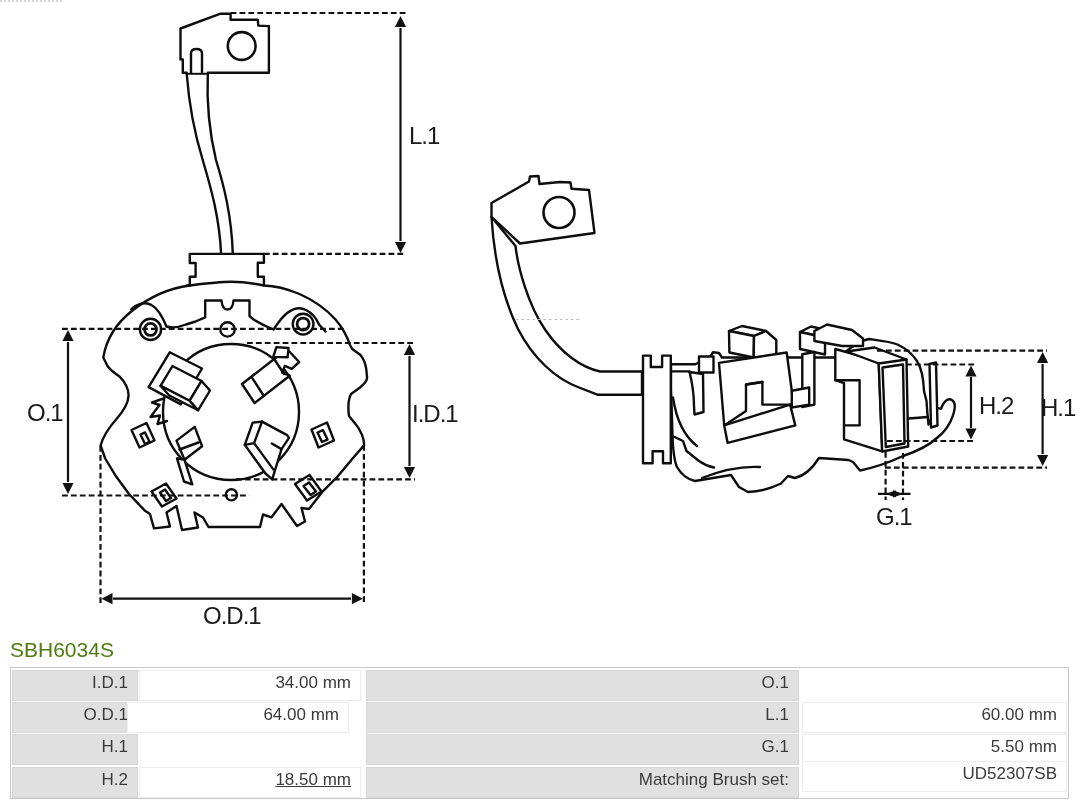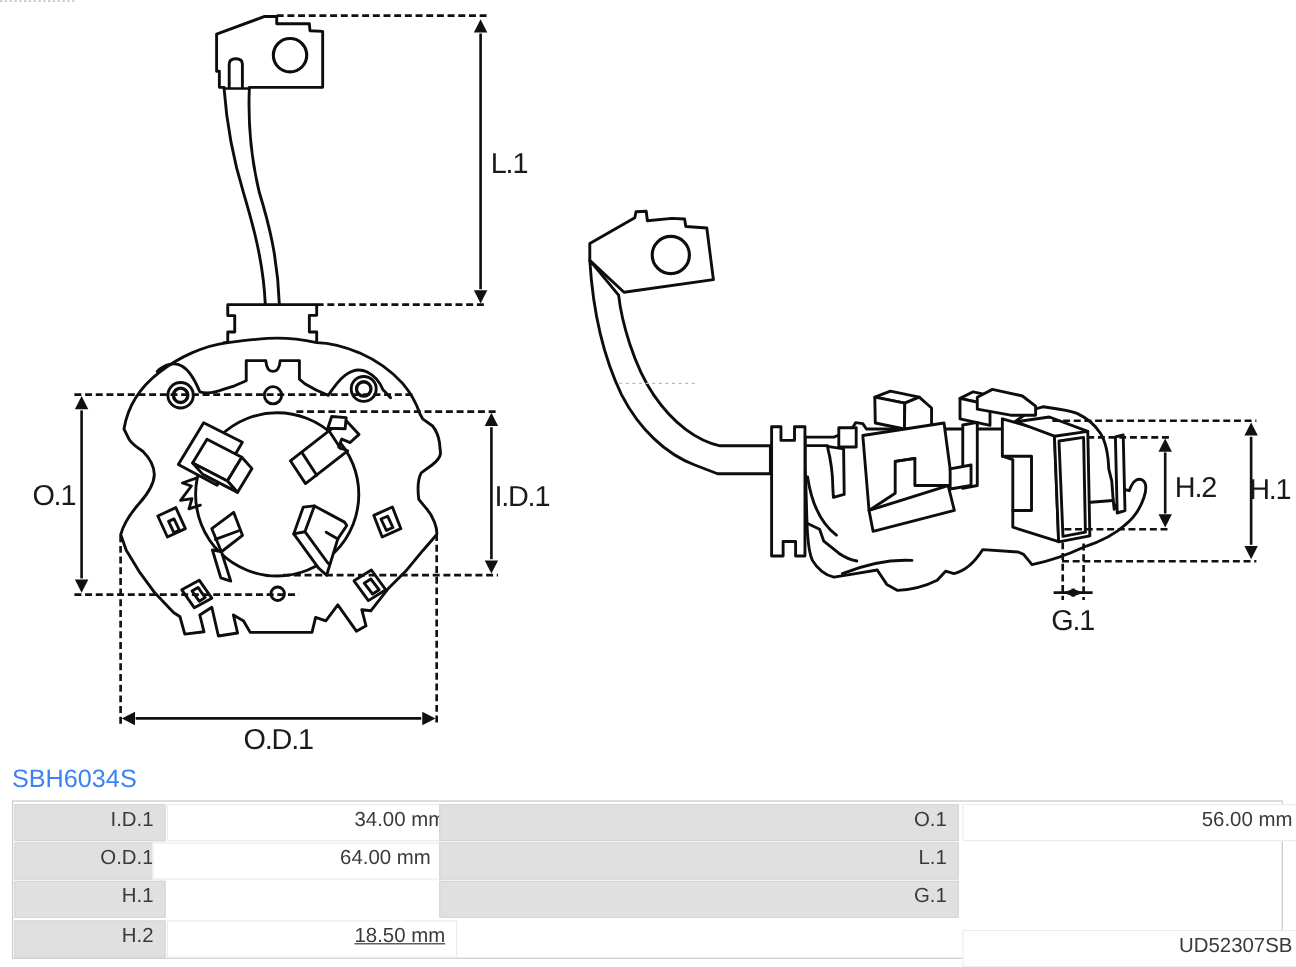--- a/index.html
+++ b/index.html
@@ -1,22 +1,22 @@
 <!DOCTYPE html>
 <html><head>
 <meta charset="utf-8">
 <style>
 html,body{margin:0;padding:0;background:#fff;}
 body{width:1080px;height:806px;position:relative;font-family:"Liberation Sans",sans-serif;overflow:hidden;}
 #art{position:absolute;left:0;top:0;}
-.pn{position:absolute;left:10px;top:638px;font-size:21px;color:#3b82f6;letter-spacing:0px;}
+.pn{position:absolute;left:10px;top:638px;font-size:21px;color:#4d7c0f;letter-spacing:0px;}
 #tbl{position:absolute;left:10px;top:667px;width:1057px;height:130px;border:1px solid #c9c9c9;background:#fff;}
 .cell{position:absolute;height:27px;font-size:17px;color:#3a3a3a;text-align:right;padding-right:9px;padding-top:2px;box-sizing:content-box;}
 .g{background:#e0e0e0;border:1px solid #d6d6d6;}
-.w{background:#fff;border:1px solid #ececec;padding-left:20px;}
+.w{background:#fff;border:1px solid #ececec;}
 </style>
 </head>
 <body>
 <svg id="art" width="1080" height="806" viewBox="0 0 1080 806" fill="none" stroke="none">
 
 <g id="leftdraw" stroke="#0d0d0d" stroke-width="2.4" stroke-linejoin="round" stroke-linecap="round">
 
   <path fill="#fff" d="M189.8,285.5 C170,288 149,297.5 132.5,310.5 C117,322.5 106.5,338 103.3,357.5 L107.5,366 C110.5,370.5 114.5,373 119.2,376.2 C125,382 128.5,388 128.6,395.5 C128.4,403 123.5,411 116.5,419 C108.5,428 103,436.5 100.6,445.5 L105.2,458.5 L116,476.3 L129,494 L144.6,510.4 L150,514 L154,528.4 L170,526.5 L166.5,512.5 L176.5,506 L182,530 L198,527.5 L194.5,512.5 L203,517.5 L208.5,527 L260,527 L263,514.5 L271.5,517.3 L281.5,504 L297,526 L305,521.5 L301.5,508 L309,509 L323,491.1 L337.8,476.3 L352.6,458.5 L364,445.4 C364.5,440 361,430 355.5,424 L349,416.1 C347.6,405.5 348.4,399 351,394 L360,387.5 C364.5,384 366.8,380.5 367.1,377.9 L366.2,368.5 C365.2,362.5 362.5,357.5 360.5,355 L352.2,349 L350,345 C346.8,335.5 341.5,326.5 335.5,319.5 C326,309 312,299.5 299.5,294 C285,288 272.5,285.7 263.9,285.5 C253,283.2 242,281.8 231,281.8 C220,281.8 208,283.2 189.8,285.5 Z"></path>
 
   <path d="M131,309.5 C137,303.5 145.5,301.5 151.5,305 C157,308 162,315.5 166.5,326.5 C173,328.5 180,326.8 186,324.5 L195.5,321.5 L205.2,317.3 L205.2,300.5 L221.5,300.5 C222,306.5 224.5,309.5 227.5,309.5 C230.5,309.5 233,306.5 233.5,300.5 L249.5,300.5 L249.5,316 L254,319.8 C260,323.5 267,327 273.5,329.5 C277.5,323.5 282,317 287.5,312.8 C293,308.6 300,307 306,310 C312,313 316.5,318.5 319,324.5 L325.5,331.5"></path>
@@ -157,25 +157,27 @@
   </g>
   <path d="M0,1 L63,1" stroke="#c9c9c9" stroke-width="1.5" stroke-dasharray="2,2"></path>
   <path d="M516,319.5 L581,319.5" stroke="#b8b8b8" stroke-width="1.2" stroke-dasharray="2.5,3"></path>
 </g>
 </svg>
 <div class="pn">SBH6034S</div>
 <div id="tbl">
   <div class="cell g" style="left:1px;top:2px;width:115px;">I.D.1</div>
   <div class="cell w" style="left:128px;top:2px;width:211px;">34.00 mm</div>
   <div class="cell g" style="left:355px;top:2px;width:422px;">O.1</div>
-  <div class="cell w" style="left:791px;top:2px;width:254px;">56.00 mm</div>
 
   <div class="cell g" style="left:1px;top:34px;width:115px;">O.D.1</div>
   <div class="cell w" style="left:116px;top:34px;width:211px;">64.00 mm</div>
   <div class="cell g" style="left:355px;top:34px;width:422px;">L.1</div>
+  <div class="cell w" style="left:791px;top:34px;width:254px;">60.00 mm</div>
 
   <div class="cell g" style="left:1px;top:66px;width:115px;">H.1</div>
   <div class="cell g" style="left:355px;top:66px;width:422px;">G.1</div>
+  <div class="cell w" style="left:791px;top:66px;width:254px;">5.50 mm</div>
 
   <div class="cell g" style="left:1px;top:99px;width:115px;">H.2</div>
   <div class="cell w" style="left:128px;top:99px;width:211px;text-decoration:underline;">18.50 mm</div>
-  <div class="cell w" style="left:791px;top:107px;width:254px;">UD52307SB</div>
+  <div class="cell g" style="left:355px;top:99px;width:422px;">Matching Brush set:</div>
+  <div class="cell w" style="left:791px;top:93px;width:254px;">UD52307SB</div>
 </div>
 
 </body></html>

